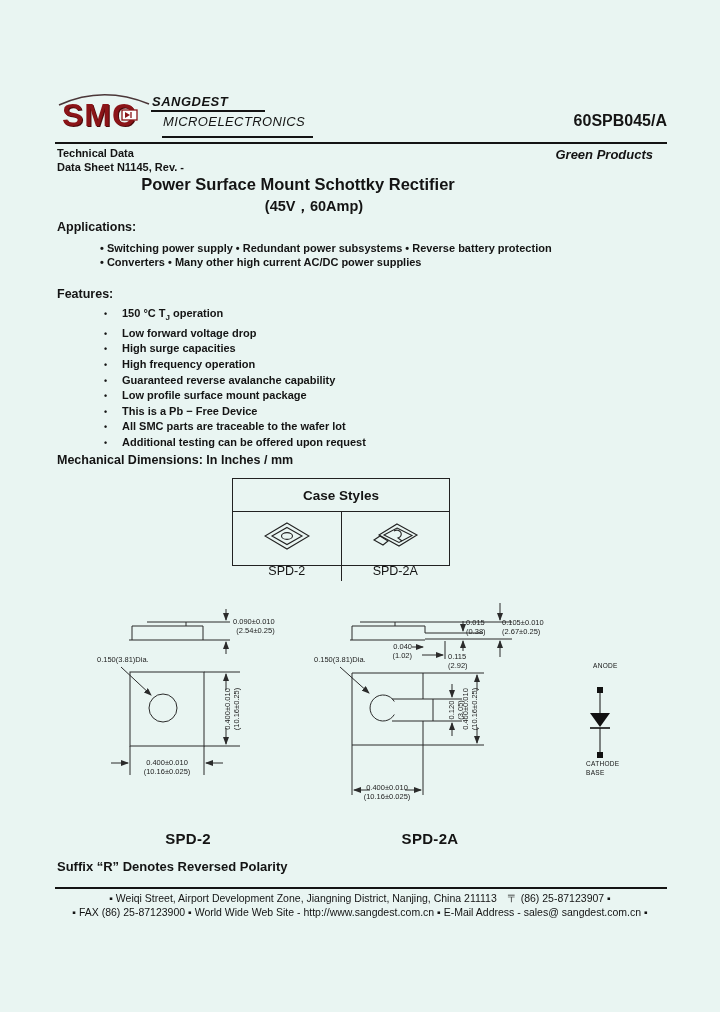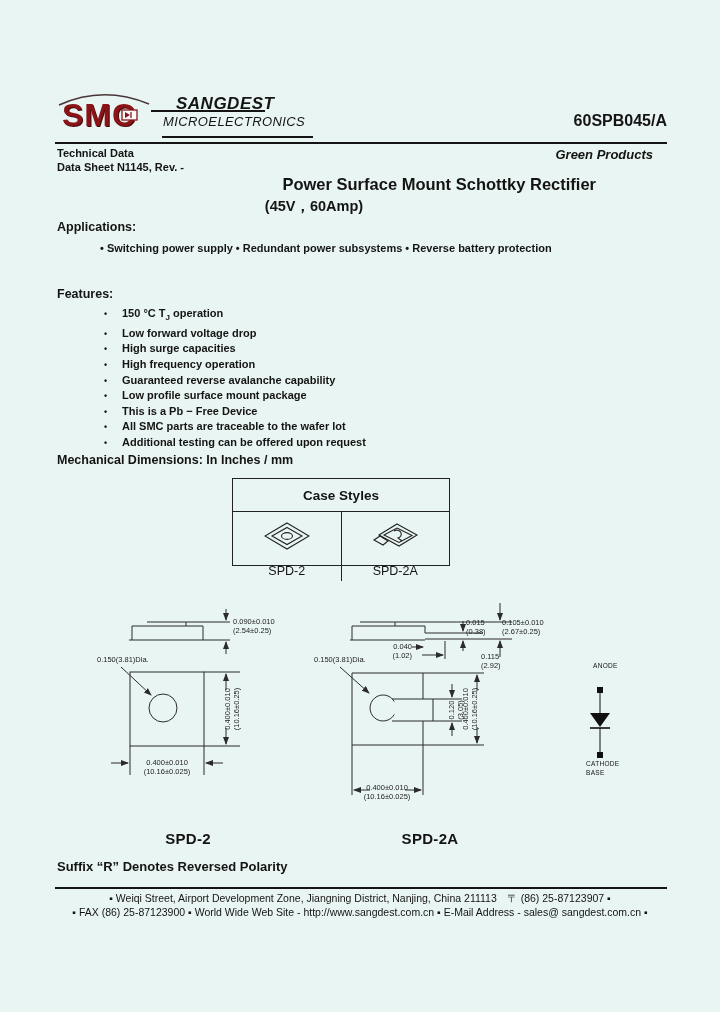--- a/index.html
+++ b/index.html
@@ -5,21 +5,21 @@
   * { margin:0; padding:0; box-sizing:border-box; }
   body { background:#cfd8d5; font-family:"Liberation Sans", sans-serif; }
   .page { position:relative; width:720px; height:1012px; margin:0 auto;
           background:#e9f5f2; color:#141414; overflow:hidden; }
   .abs { position:absolute; }
   .ctr { text-align:center; }
   .nw { white-space:nowrap; }
 
   .logo-text { font-size:32px; font-weight:bold; letter-spacing:1px;
                color:#8b1418; text-shadow:1px 1px 0 #49080a; }
-  .brand1 { font-size:17px; font-weight:bold; font-style:italic; letter-spacing:.5px;margin-left:24px; }
+  .brand1 { font-size:13px; font-weight:bold; font-style:italic; letter-spacing:.5px; }
   .brand2 { font-size:13px; font-weight:normal; font-style:italic; letter-spacing:.4px; }
   .rule { background:#141414; }
   .partno { font-size:16px; font-weight:bold; }
   .smalldoc { font-size:11px; font-weight:bold; }
   .green { font-size:13px; font-weight:bold; font-style:italic; }
   .title1 { font-size:16.5px; font-weight:bold; }
   .title2 { font-size:14.5px; font-weight:bold; }
   .sechead { font-size:12.5px; font-weight:bold; }
   .bodyline { font-size:11px; font-weight:bold; }
   .feat-row { line-height:14.6px; font-size:11px; font-weight:bold; white-space:nowrap; }
@@ -65,25 +65,26 @@
   <div class="abs rule" style="left:162px; top:136px; width:151px; height:1.6px;"></div>
 
   <div class="abs partno" style="right:53px; top:112px;">60SPB045/A</div>
 
   <div class="abs rule" style="left:55px; top:142px; width:612px; height:2.4px;"></div>
 
   <div class="abs smalldoc" style="left:57px; top:147px;">Technical Data</div>
   <div class="abs green" style="right:67px; top:147px;">Green Products</div>
   <div class="abs smalldoc" style="left:57px; top:161px;">Data Sheet N1145, Rev. -</div>
 
-  <div class="abs title1 ctr" style="left:0; top:175px; width:596px;text-align:right;">Power Surface Mount Schottky Rectifier</div>
+  <div class="abs title1 ctr" style="left:0; top:175px; width:596px;">Power Surface Mount Schottky Rectifier</div>
   <div class="abs title2 ctr" style="left:0; top:197px; width:628px;">(45V，60Amp)</div>
 
   <div class="abs sechead" style="left:57px; top:220px;">Applications:</div>
   <div class="abs bodyline nw" style="left:100px; top:242px;text-align:right;">• Switching power supply • Redundant power subsystems • Reverse battery protection</div>
+  <div class="abs bodyline nw" style="left:100px; top:256px;">• Converters • Many other high current AC/DC power supplies</div>
 
   <div class="abs sechead" style="left:57px; top:287px;">Features:</div>
   <div class="abs" style="left:104px; top:306px;">
     <div class="feat-row"><span class="bullet">•</span><span>150 °C T</span><sub>J</sub><span> operation</span></div>
     <div class="feat-row"><span class="bullet">•</span><span>Low forward voltage drop</span></div>
     <div class="feat-row"><span class="bullet">•</span><span>High surge capacities</span></div>
     <div class="feat-row"><span class="bullet">•</span><span>High frequency operation</span></div>
     <div class="feat-row"><span class="bullet">•</span><span>Guaranteed reverse avalanche capability</span></div>
     <div class="feat-row"><span class="bullet">•</span><span>Low profile surface mount package</span></div>
     <div class="feat-row"><span class="bullet">•</span><span>This is a Pb − Free Device</span></div>
@@ -177,21 +178,21 @@
       <g fill="#111" stroke="#111">
         <rect x="597" y="92" width="6" height="6" stroke="none"></rect>
         <line x1="600" y1="98" x2="600" y2="118"></line>
         <path d="M590,118 L610,118 L600,132 Z" stroke="none"></path>
         <line x1="590" y1="133" x2="610" y2="133" stroke-width="1.6"></line>
         <line x1="600" y1="133" x2="600" y2="157"></line>
         <rect x="597" y="157" width="6" height="6" stroke="none"></rect>
       </g>
     </svg>
 
-    <div class="abs dim" style="left:233px; top:22px;">
+    <div class="abs dim" style="left:233px; top:22px;text-align:right;">
       <div>0.090±0.010</div>
         <div>(2.54±0.25)</div>
     </div>
     <div class="abs dim" style="left:97px; top:60px;">0.150(3.81)Dia.</div>
     <div class="abs dim rot" style="left:186px; top:104px; width:94px; height:20px;">
       <div>0.400±0.010</div>
         <div>(10.16±0.25)</div>
     </div>
     <div class="abs dim ctr" style="left:127px; top:163px; width:80px;">
       <div>0.400±0.010</div>
@@ -203,21 +204,21 @@
         <div>(1.02)</div>
     </div>
     <div class="abs dim" style="left:466px; top:23px;">
       <div>0.015</div>
         <div>(0.38)</div>
     </div>
     <div class="abs dim" style="left:502px; top:23px;">
       <div>0.105±0.010</div>
         <div>(2.67±0.25)</div>
     </div>
-    <div class="abs dim" style="left:448px; top:57px;margin-left:33px;">
+    <div class="abs dim" style="left:448px; top:57px;">
       <div>0.115</div>
         <div>(2.92)</div>
     </div>
     <div class="abs dim" style="left:314px; top:60px;">0.150(3.81)Dia.</div>
     <div class="abs dim rot" style="left:436px; top:106px; width:40px; height:18px;">
       <div>0.120</div>
         <div>(3.05)</div>
     </div>
     <div class="abs dim rot" style="left:424px; top:104px; width:94px; height:20px;">
       <div>0.400±0.010</div>

